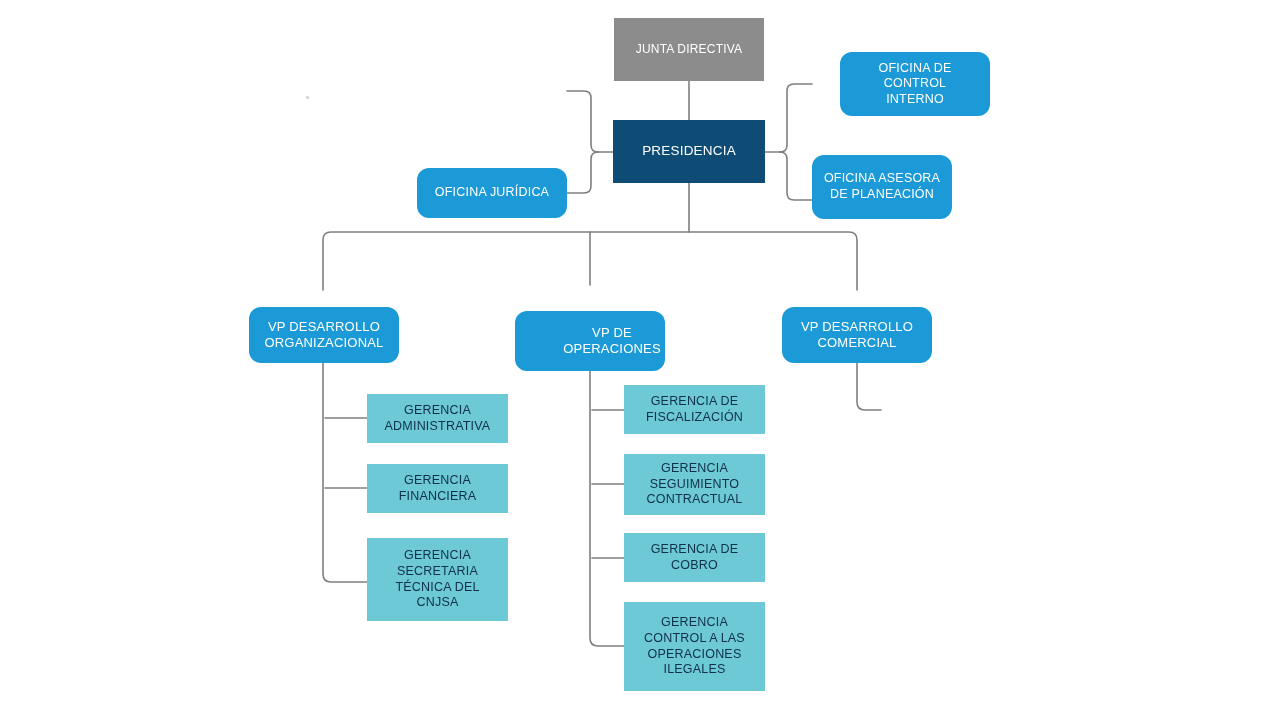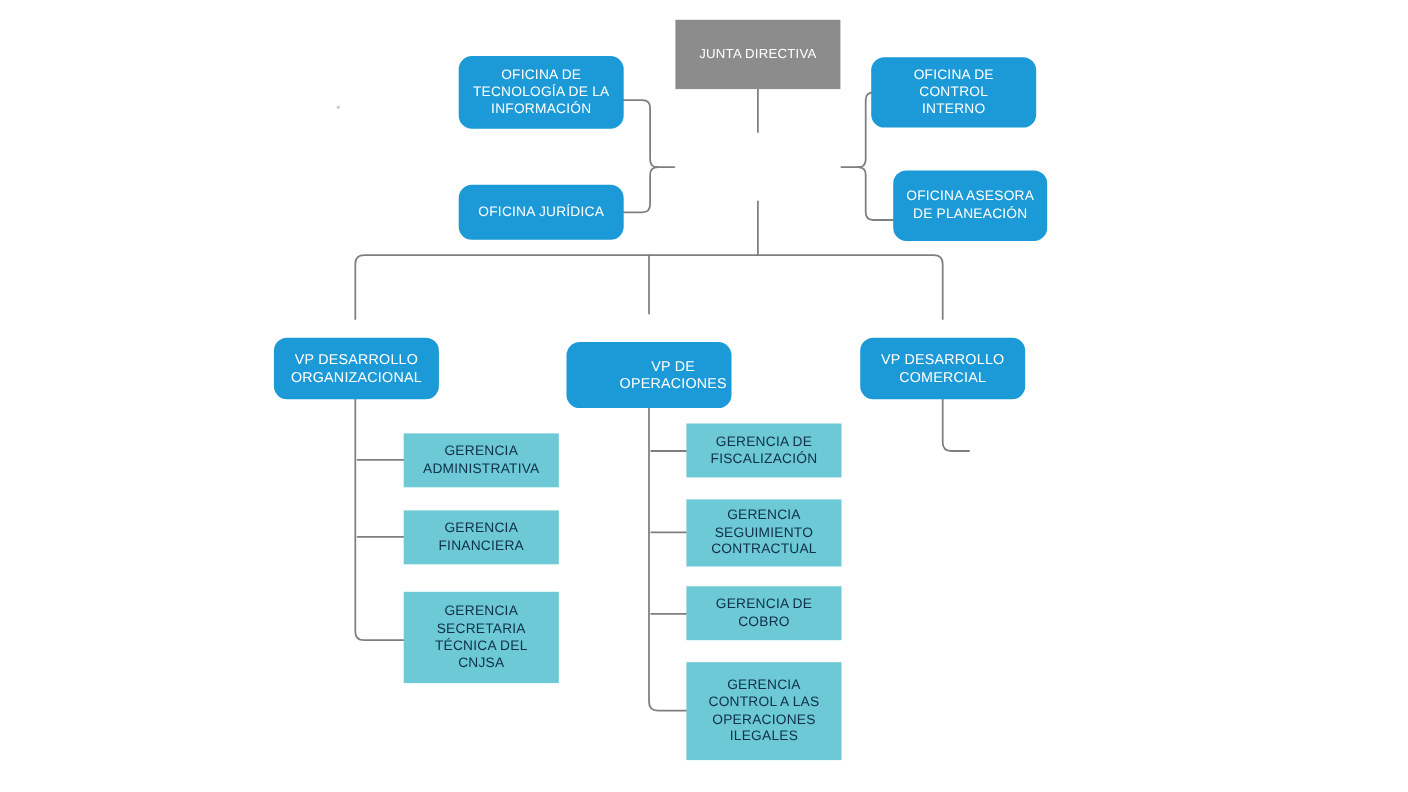--- a/index.html
+++ b/index.html
@@ -121,32 +121,30 @@
       <path d="M 592 558 L 624 558"></path>
 
       <path d="M 857 343 L 857 402 Q 857 410 865 410 L 881 410"></path>
     </g>
   </svg>
 
   <div class="node lvl-board" style="left:614px; top:18px; width:150px; height:63px;">
     <span class="txt">JUNTA DIRECTIVA</span>
   </div>
 
-
-  <div class="node lvl-office" style="left:417px; top:51px; width:150px; height:66px;">
-    <span class="txt">OFICINA DE
-TECNOLOGÍA DE LA
-INFORMACIÓN</span>
-  </div>
+  <div class="node lvl-pres" style="left:613px; top:120px; width:152px; height:63px;">
+    <span class="txt">PRESIDENCIA</span>
+  </div>
+
 
   <div class="node lvl-office" style="left:417px; top:168px; width:150px; height:50px;">
     <span class="txt">OFICINA  JURÍDICA</span>
   </div>
 
-  <div class="node lvl-office" style="left:792px; top:52px; width:150px; height:64px;">
+  <div class="node lvl-office" style="left:840px; top:52px; width:150px; height:64px;">
     <span class="txt">OFICINA DE CONTROL
 INTERNO</span>
   </div>
 
   <div class="node lvl-office" style="left:812px; top:155px; width:140px; height:64px;">
     <span class="txt">OFICINA  ASESORA
 DE PLANEACIÓN</span>
   </div>
 
   <div class="node lvl-vp" style="left:249px; top:287px; width:150px; height:56px;">

